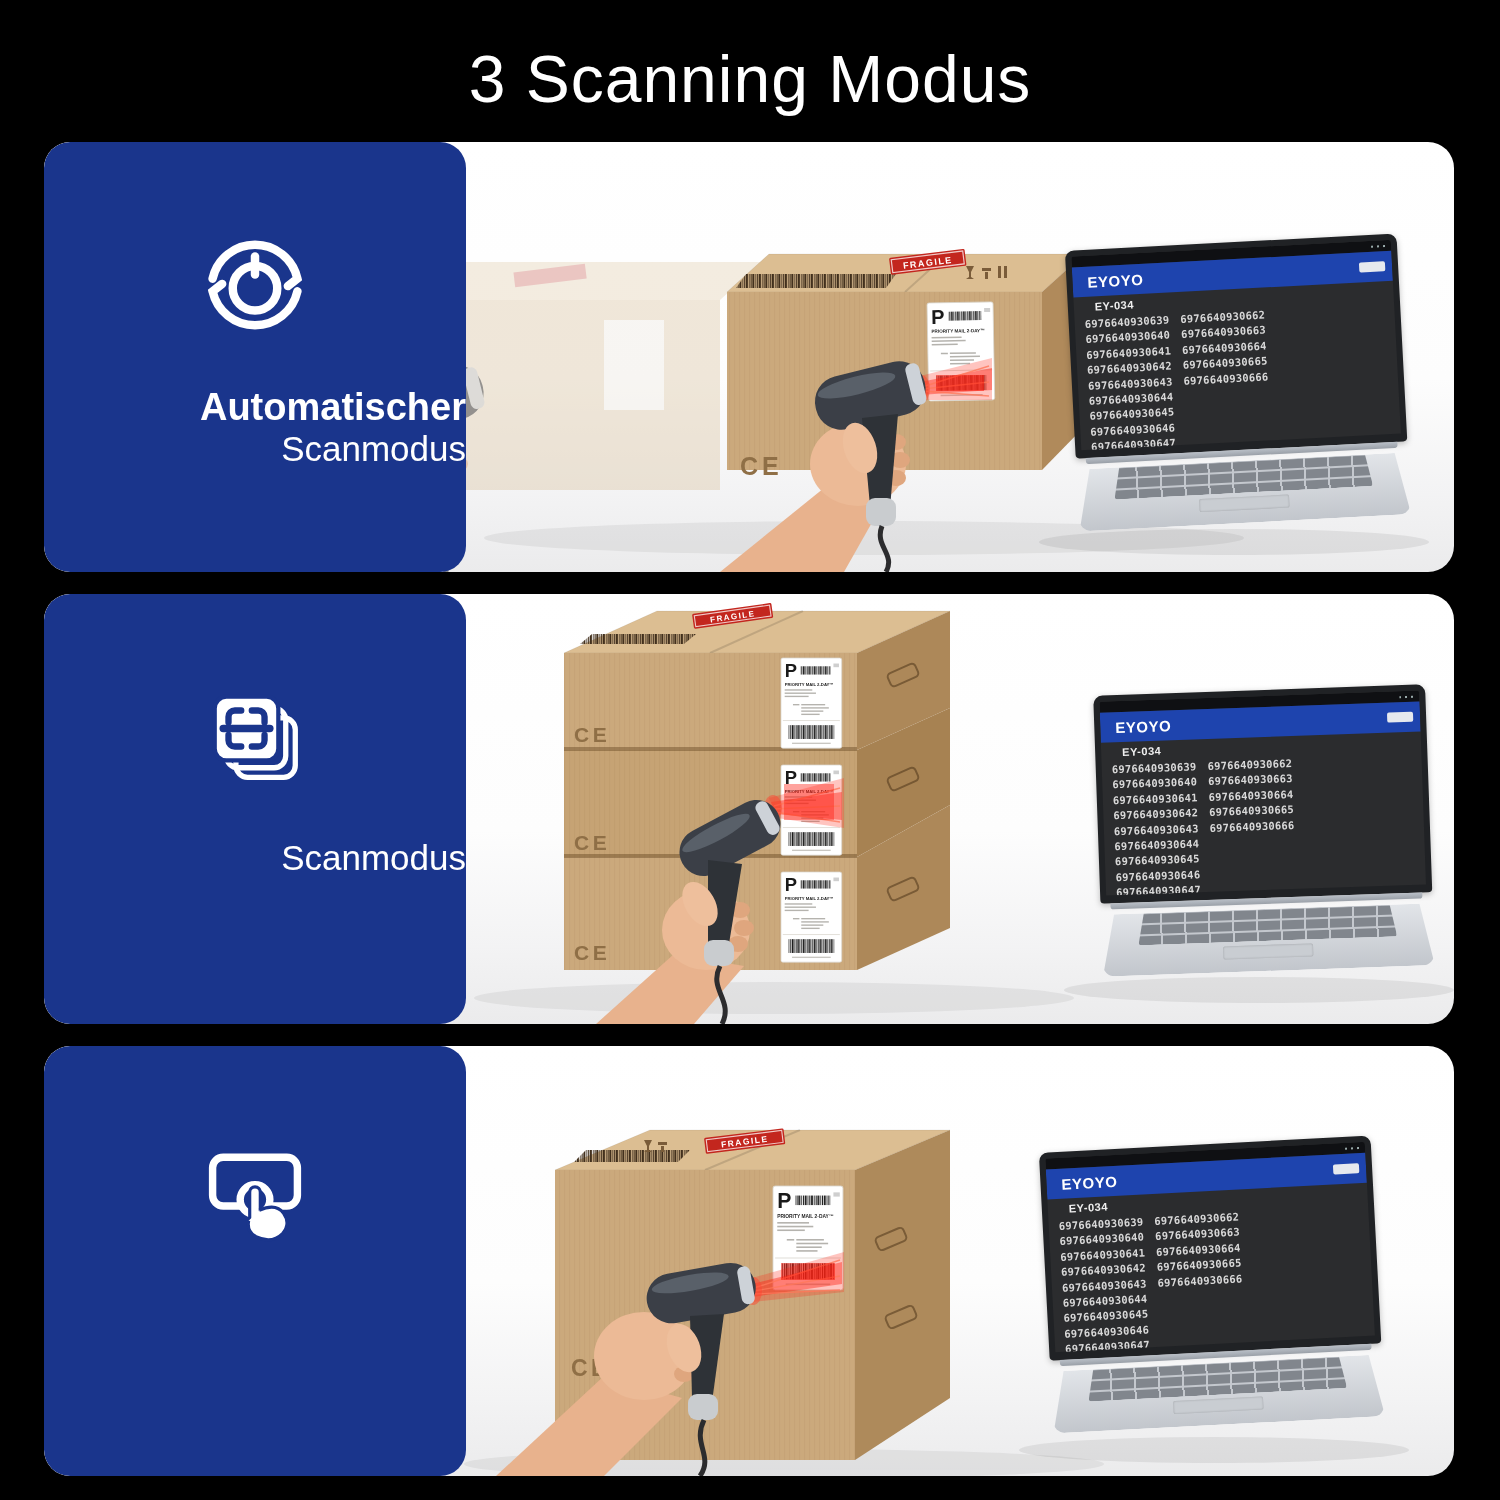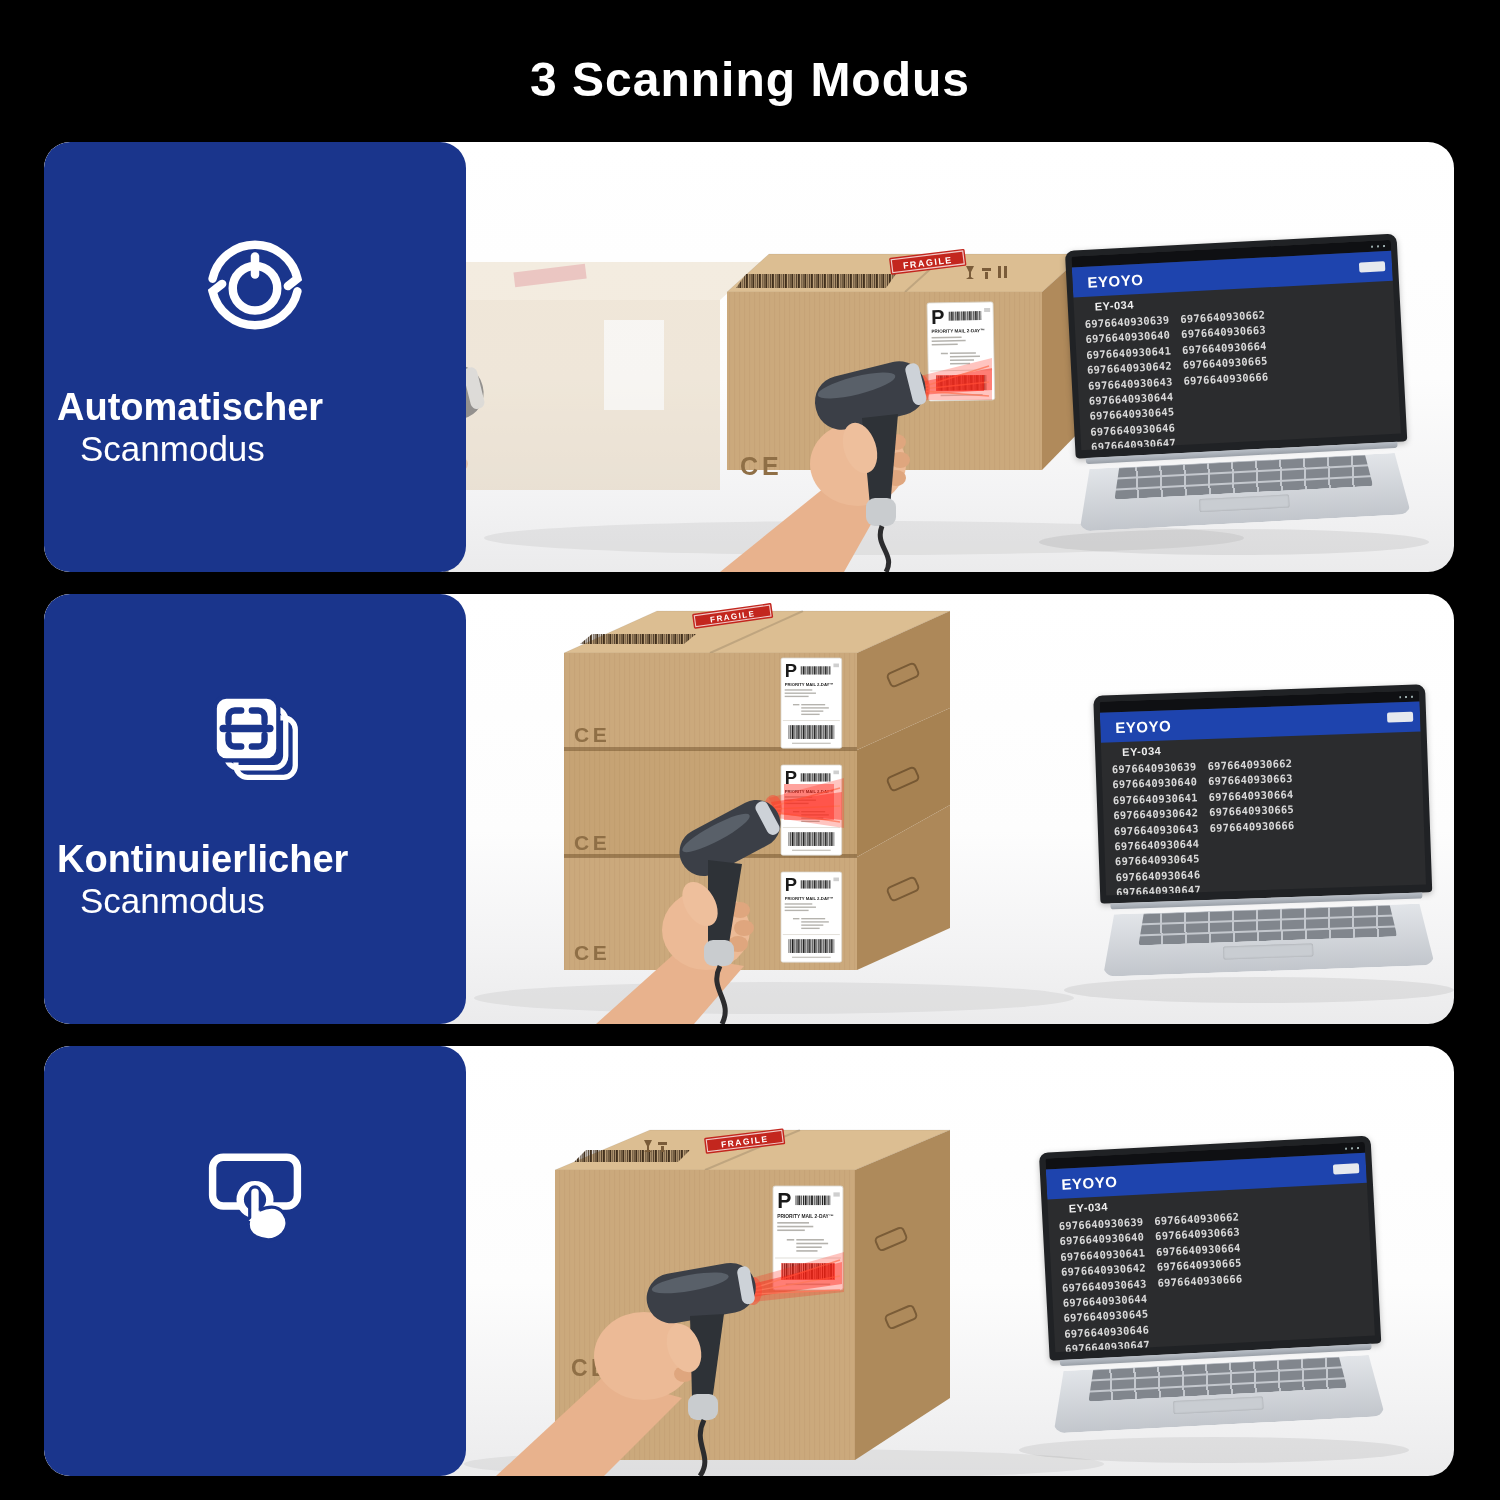--- a/index.html
+++ b/index.html
@@ -1,27 +1,27 @@
 <!DOCTYPE html>
 <html><head>
 <meta charset="utf-8">
 <style>
   html,body{margin:0;padding:0;background:#000;width:1500px;height:1500px;overflow:hidden;
     font-family:"Liberation Sans",sans-serif;}
   .canvas{position:relative;width:1500px;height:1500px;background:#000;}
   .title{position:absolute;top:26px;left:0;width:100%;height:106px;display:flex;align-items:center;
-    justify-content:center;color:#fff;font-size:48px;font-weight:700;letter-spacing:1px;}
+    justify-content:center;color:#fff;font-size:66px;font-weight:400;letter-spacing:1px;}
   .row{position:absolute;left:44px;width:1410px;height:430px;border-radius:26px;overflow:hidden;
     background:linear-gradient(180deg,#ffffff 0%,#fdfdfd 55%,#f3f3f4 82%,#ebebec 100%);}
   .row1{top:142px}.row2{top:594px}.row3{top:1046px}
   .scene{position:absolute;inset:0;width:100%;height:100%;}
   .bluepanel{position:absolute;left:0;top:0;width:422px;height:430px;background:#1a358c;
     border-radius:26px;z-index:5;color:#fff;}
   .mode-icon{position:absolute;top:90px;left:50%;transform:translateX(-50%);}
-  .mode-label{position:absolute;top:244px;left:13px;width:100%;text-align:left;line-height:1.14;}
+  .mode-label{position:absolute;top:244px;left:0;width:100%;text-align:right;line-height:1.14;}
   .mode-label .b{font-size:38px;font-weight:800;display:block;}
   .mode-label .r{font-size:35px;font-weight:400;display:block;padding-left:23px;}
   
   .laptop{position:absolute;width:332px;z-index:3;}
   .lap1{left:1028px;top:100px;transform:rotate(-3deg);}
   .lap2{left:1054px;top:96px;transform:rotate(-2deg);}
   .lap3{left:1002px;top:98px;transform:rotate(-3deg);}
   .lap-screen{box-sizing:border-box;width:332px;height:208px;background:#2b2c2e;border:6px solid #202225;
     border-bottom-width:8px;border-radius:9px 9px 4px 4px;overflow:hidden;box-shadow:0 2px 6px rgba(0,0,0,.25);}
   .lap-titlebar{height:11px;background:#0f1013;display:flex;align-items:center;justify-content:flex-end;padding:0 6px;}
@@ -401,21 +401,20 @@
         <rect x="12" y="12" width="60" height="60" rx="11" fill="#fff" stroke="#1a358c" stroke-width="4"></rect>
         <g fill="none" stroke="#1a358c" stroke-width="6" stroke-linecap="round">
           <path d="M25,36 v-5 a6,6 0 0 1 6,-6 h6"></path>
           <path d="M47,25 h6 a6,6 0 0 1 6,6 v5"></path>
           <path d="M59,48 v5 a6,6 0 0 1 -6,6 h-6"></path>
           <path d="M37,59 h-6 a6,6 0 0 1 -6,-6 v-5"></path>
           <line x1="20" y1="42" x2="64" y2="42" stroke-width="7"></line>
         </g>
       </svg>
       <div class="mode-label">
-        <span class="b">Kontinuierlicher</span>
         <span class="r">Scanmodus</span>
       </div>
     </div>
   </div>
 
   <div class="row row3">
     <svg class="scene" viewBox="0 0 1410 430">
       <defs>
         <pattern id="bc3" width="6" height="8" patternUnits="userSpaceOnUse">
           <rect width="6" height="8" fill="#fff"></rect>

